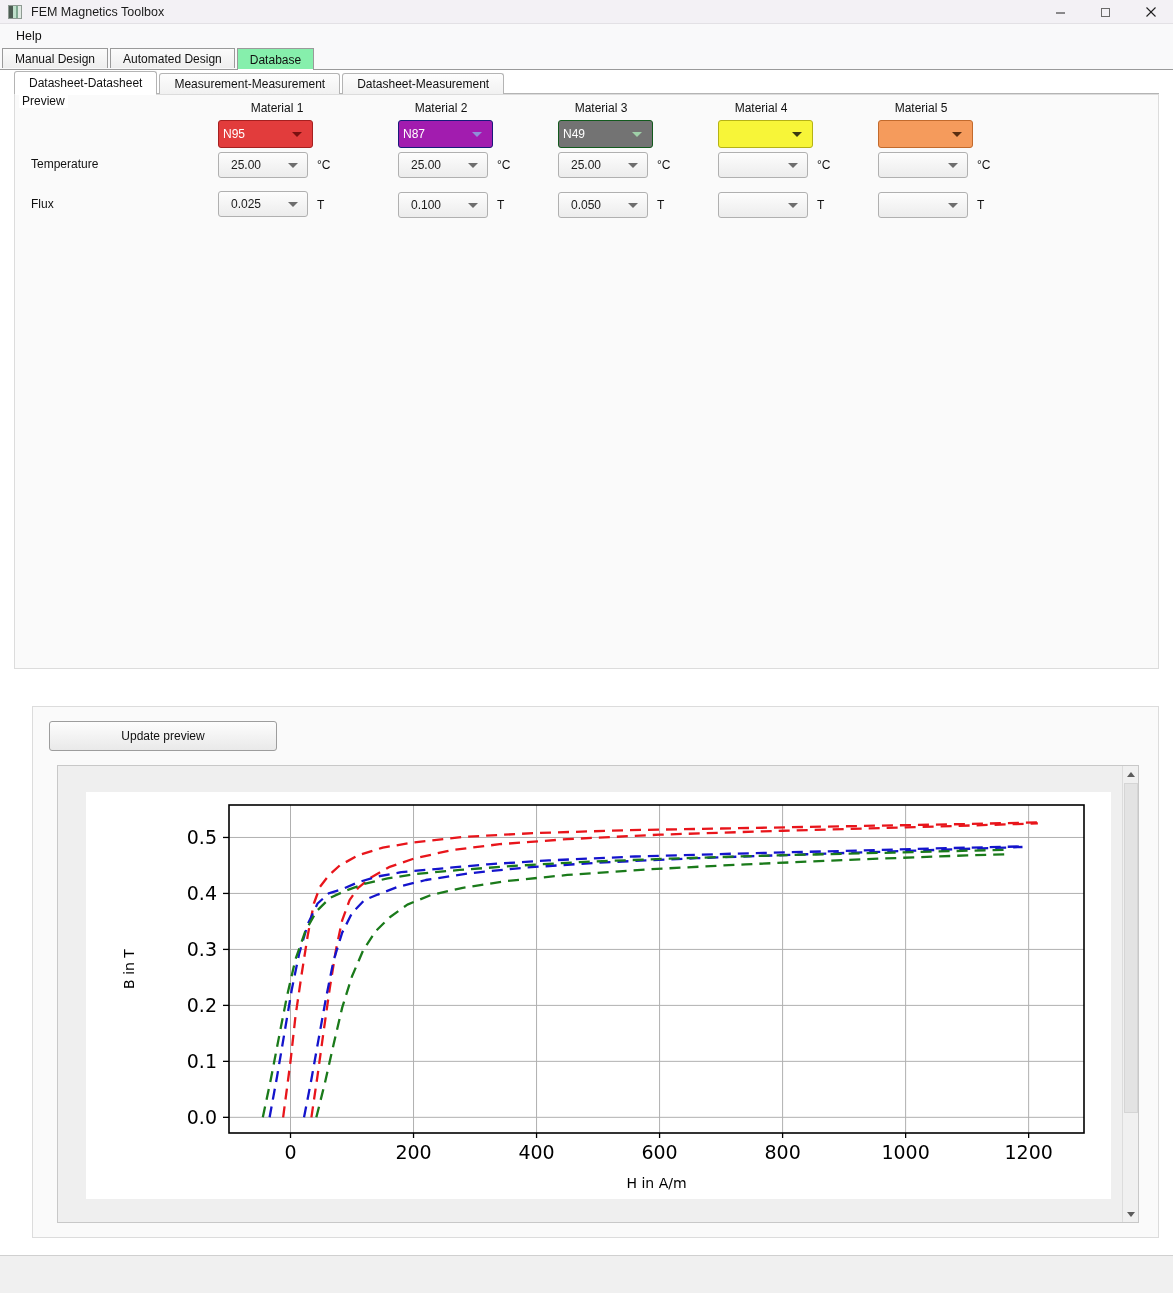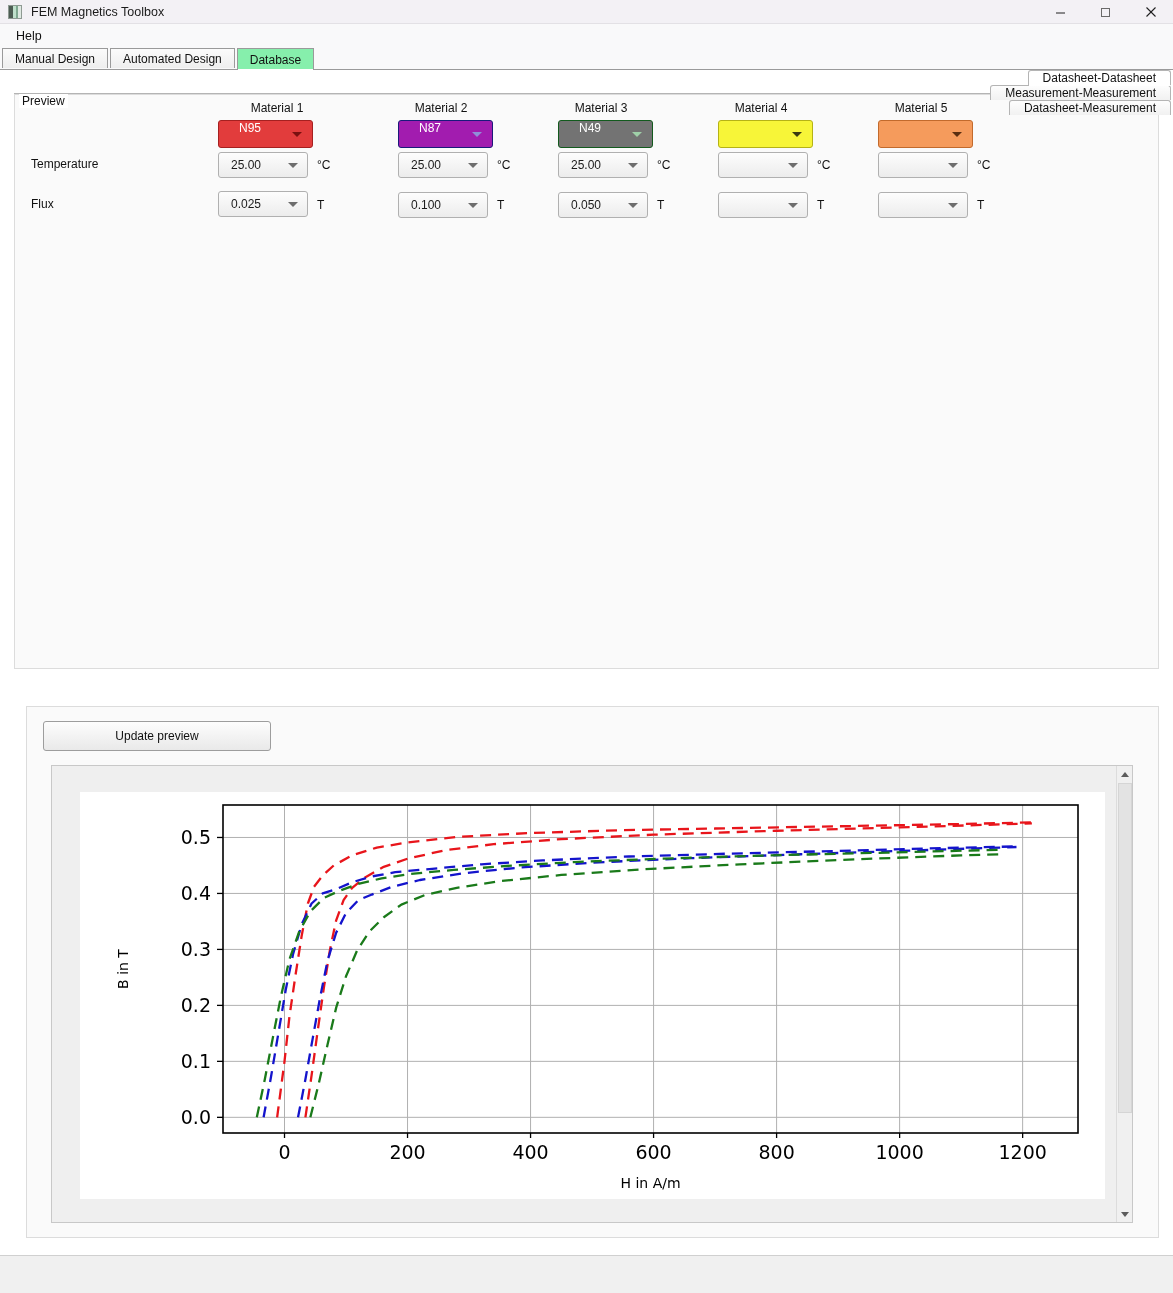--- a/index.html
+++ b/index.html
@@ -81,21 +81,20 @@
     content:""; position:absolute; left:0; right:0; bottom:-1px; height:2px; background:#fff;
   }
 
   
   #tabstrip-inner {
     height: 24px;
     display: flex; align-items: flex-end;
     padding-left: 14px;
     background: #ffffff;
     position: relative;
-    flex-direction: column;
   }
   #tabstrip-inner::after{
     content:""; position:absolute; left:14px; right:14px; bottom:0;
     height:1px; background:#b4b4b4;
   }
   .itab {
     height: 21px;
     padding: 0 14px;
     display: flex; align-items: center;
     font-size: 12px;
@@ -135,22 +134,22 @@
     width: 110px;
   }
   .row-label { position:absolute; font-size:12px; color:#111; }
 
   
   .mat-combo {
     position: absolute;
     width: 95px; height: 28px;
     border-radius: 3px;
     border: 1px solid #8a8a8a;
-    display: flex; align-items: flex-start;
-    padding-left: 20px;
+    display: flex; align-items: center;
+    padding-left: 4px;
     font-size: 12px;
     cursor: pointer;
   }
   .mat-combo .caret {
     position: absolute; right: 10px; top: 50%;
     width: 0; height: 0;
     margin-top: -2px;
     border-left: 5px solid transparent;
     border-right: 5px solid transparent;
   }
@@ -172,21 +171,21 @@
     border-left: 5px solid transparent;
     border-right: 5px solid transparent;
     border-top: 5px solid #6d6d6d;
   }
   .unit { position:absolute; font-size:12px; color:#111; }
 
   
   #preview-label { position:absolute; left:19px; top:0px; font-size:12px; color:#111; background:#fff; padding:0 3px; }
   #preview-group {
     position: absolute;
-    left: 26px; right: 14px;
+    left: 32px; right: 14px;
     top: 612px;
     height: 532px;
     border: 1px solid #dcdcdc;
     background: #fafafa;
   }
   #update-btn {
     position: absolute;
     left: 16px; top: 14px;
     width: 228px; height: 30px;
     border: 1px solid #9d9d9d;

